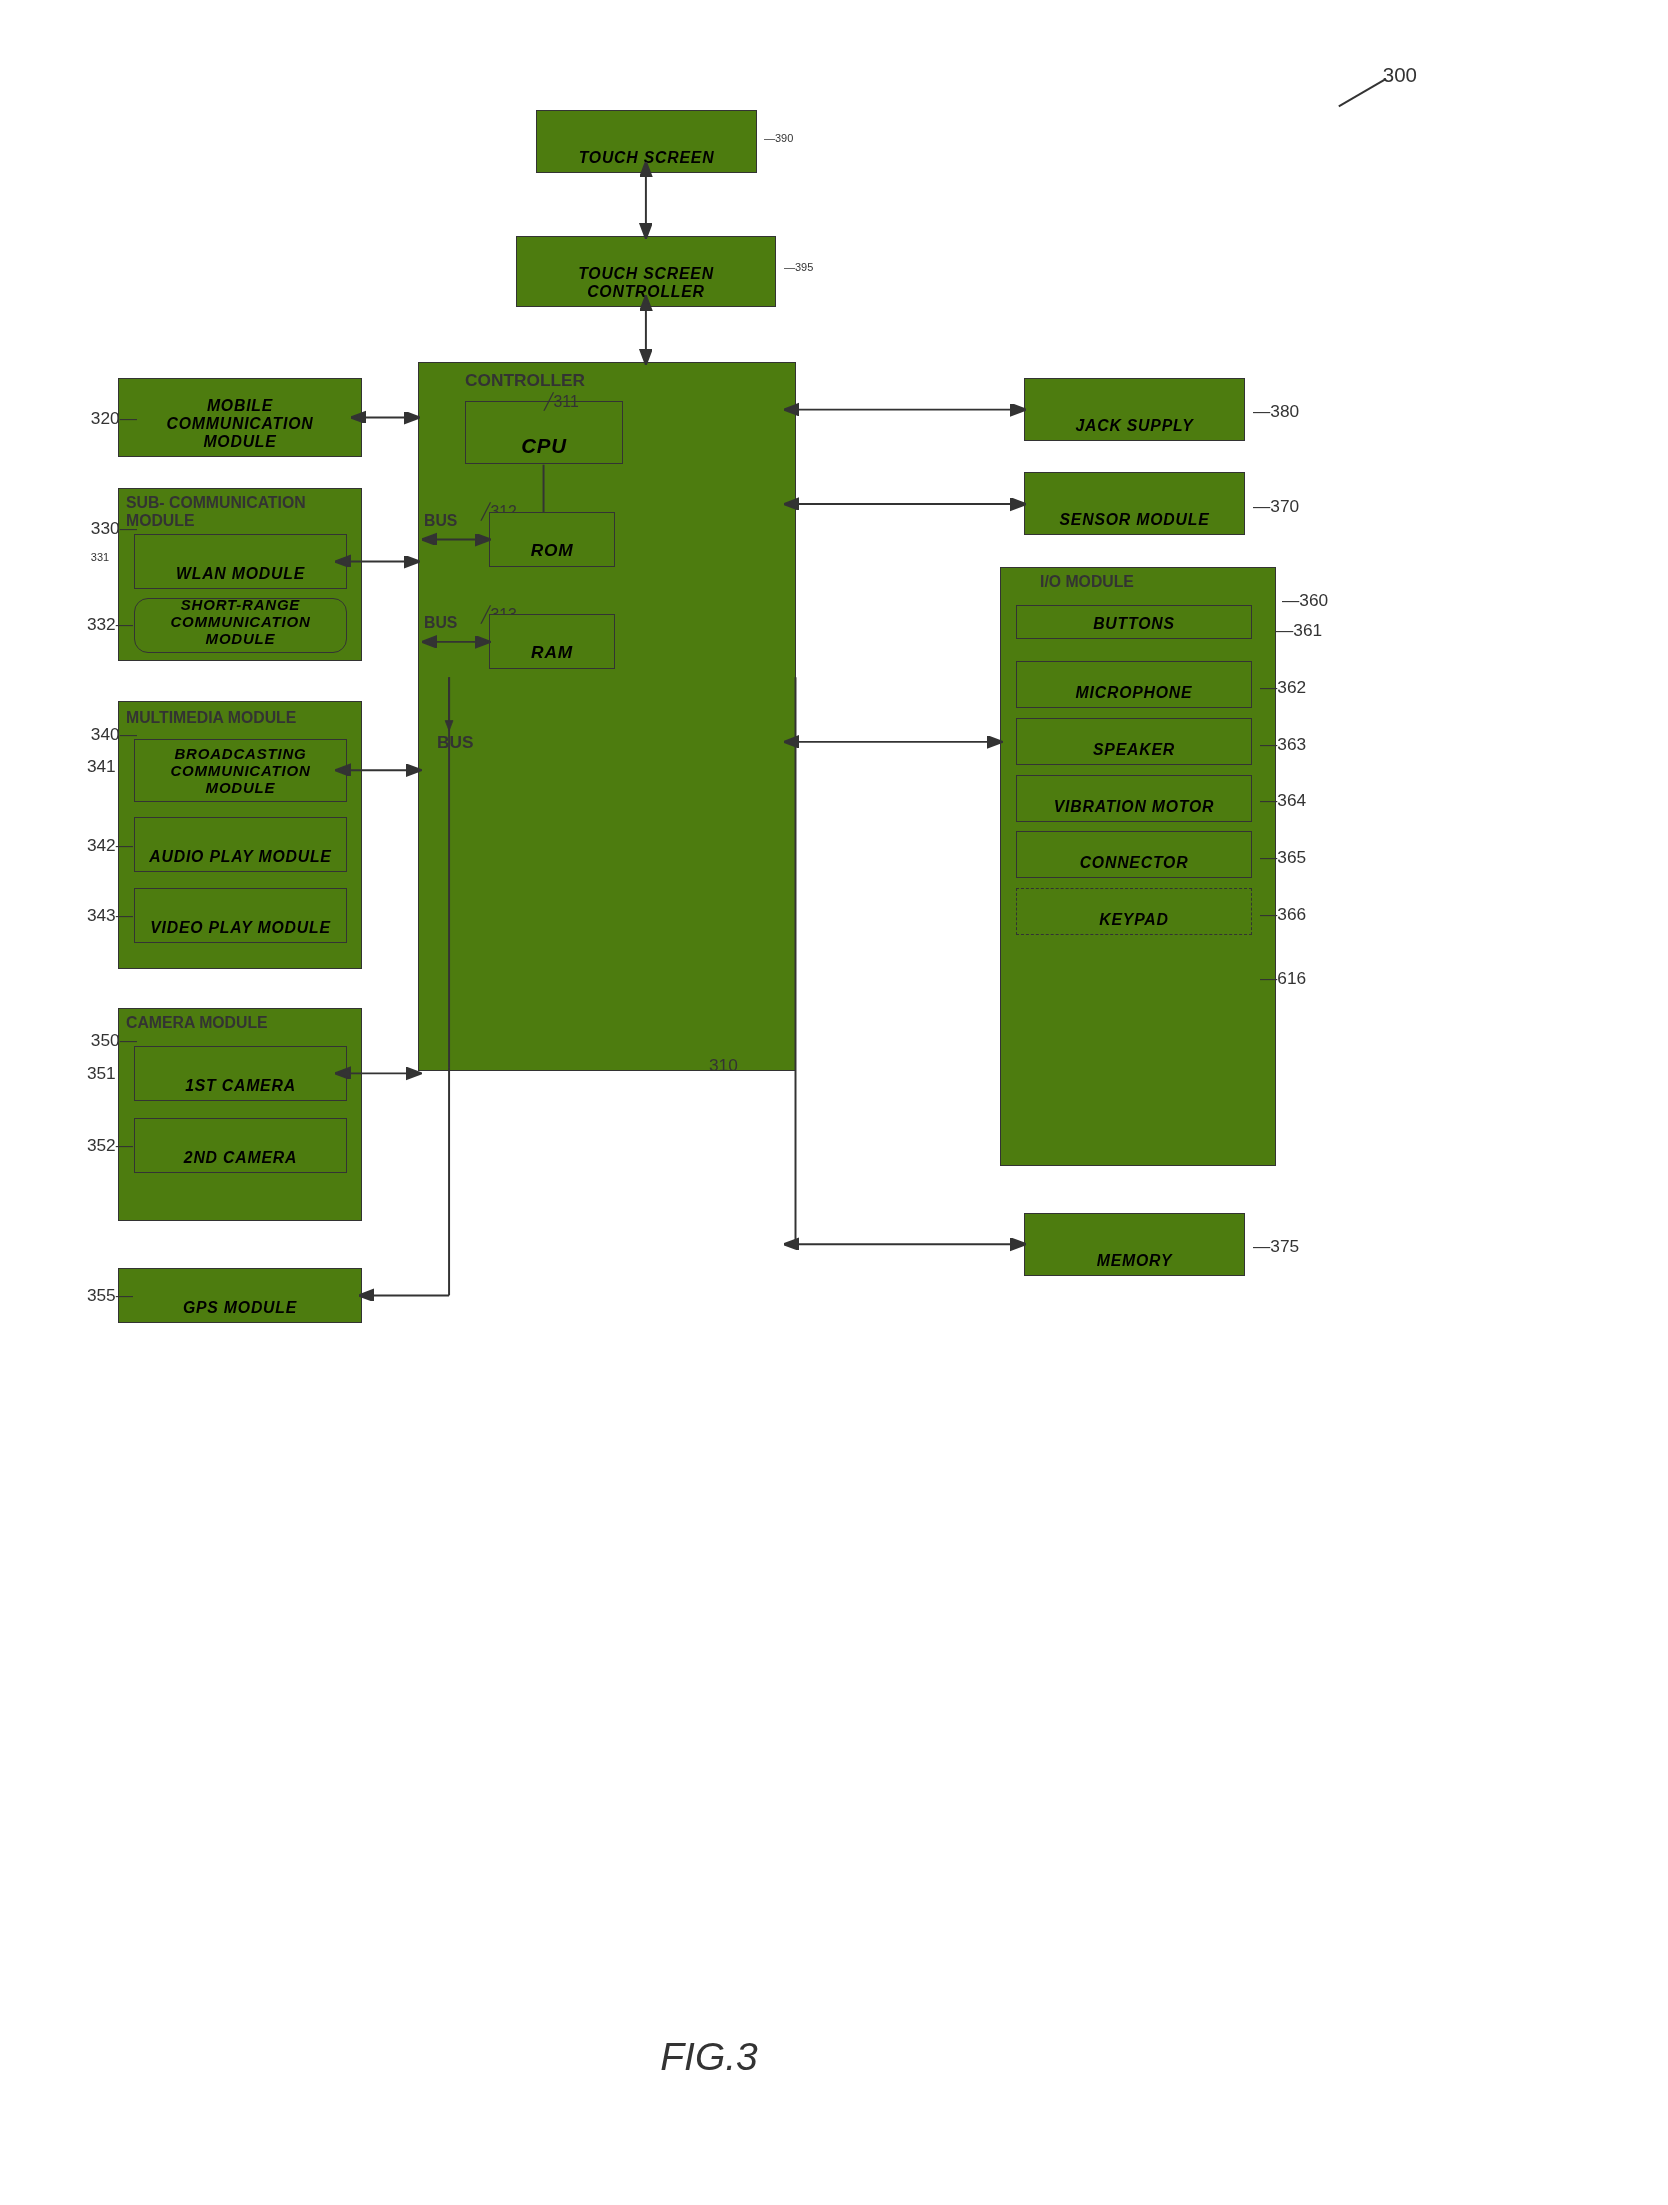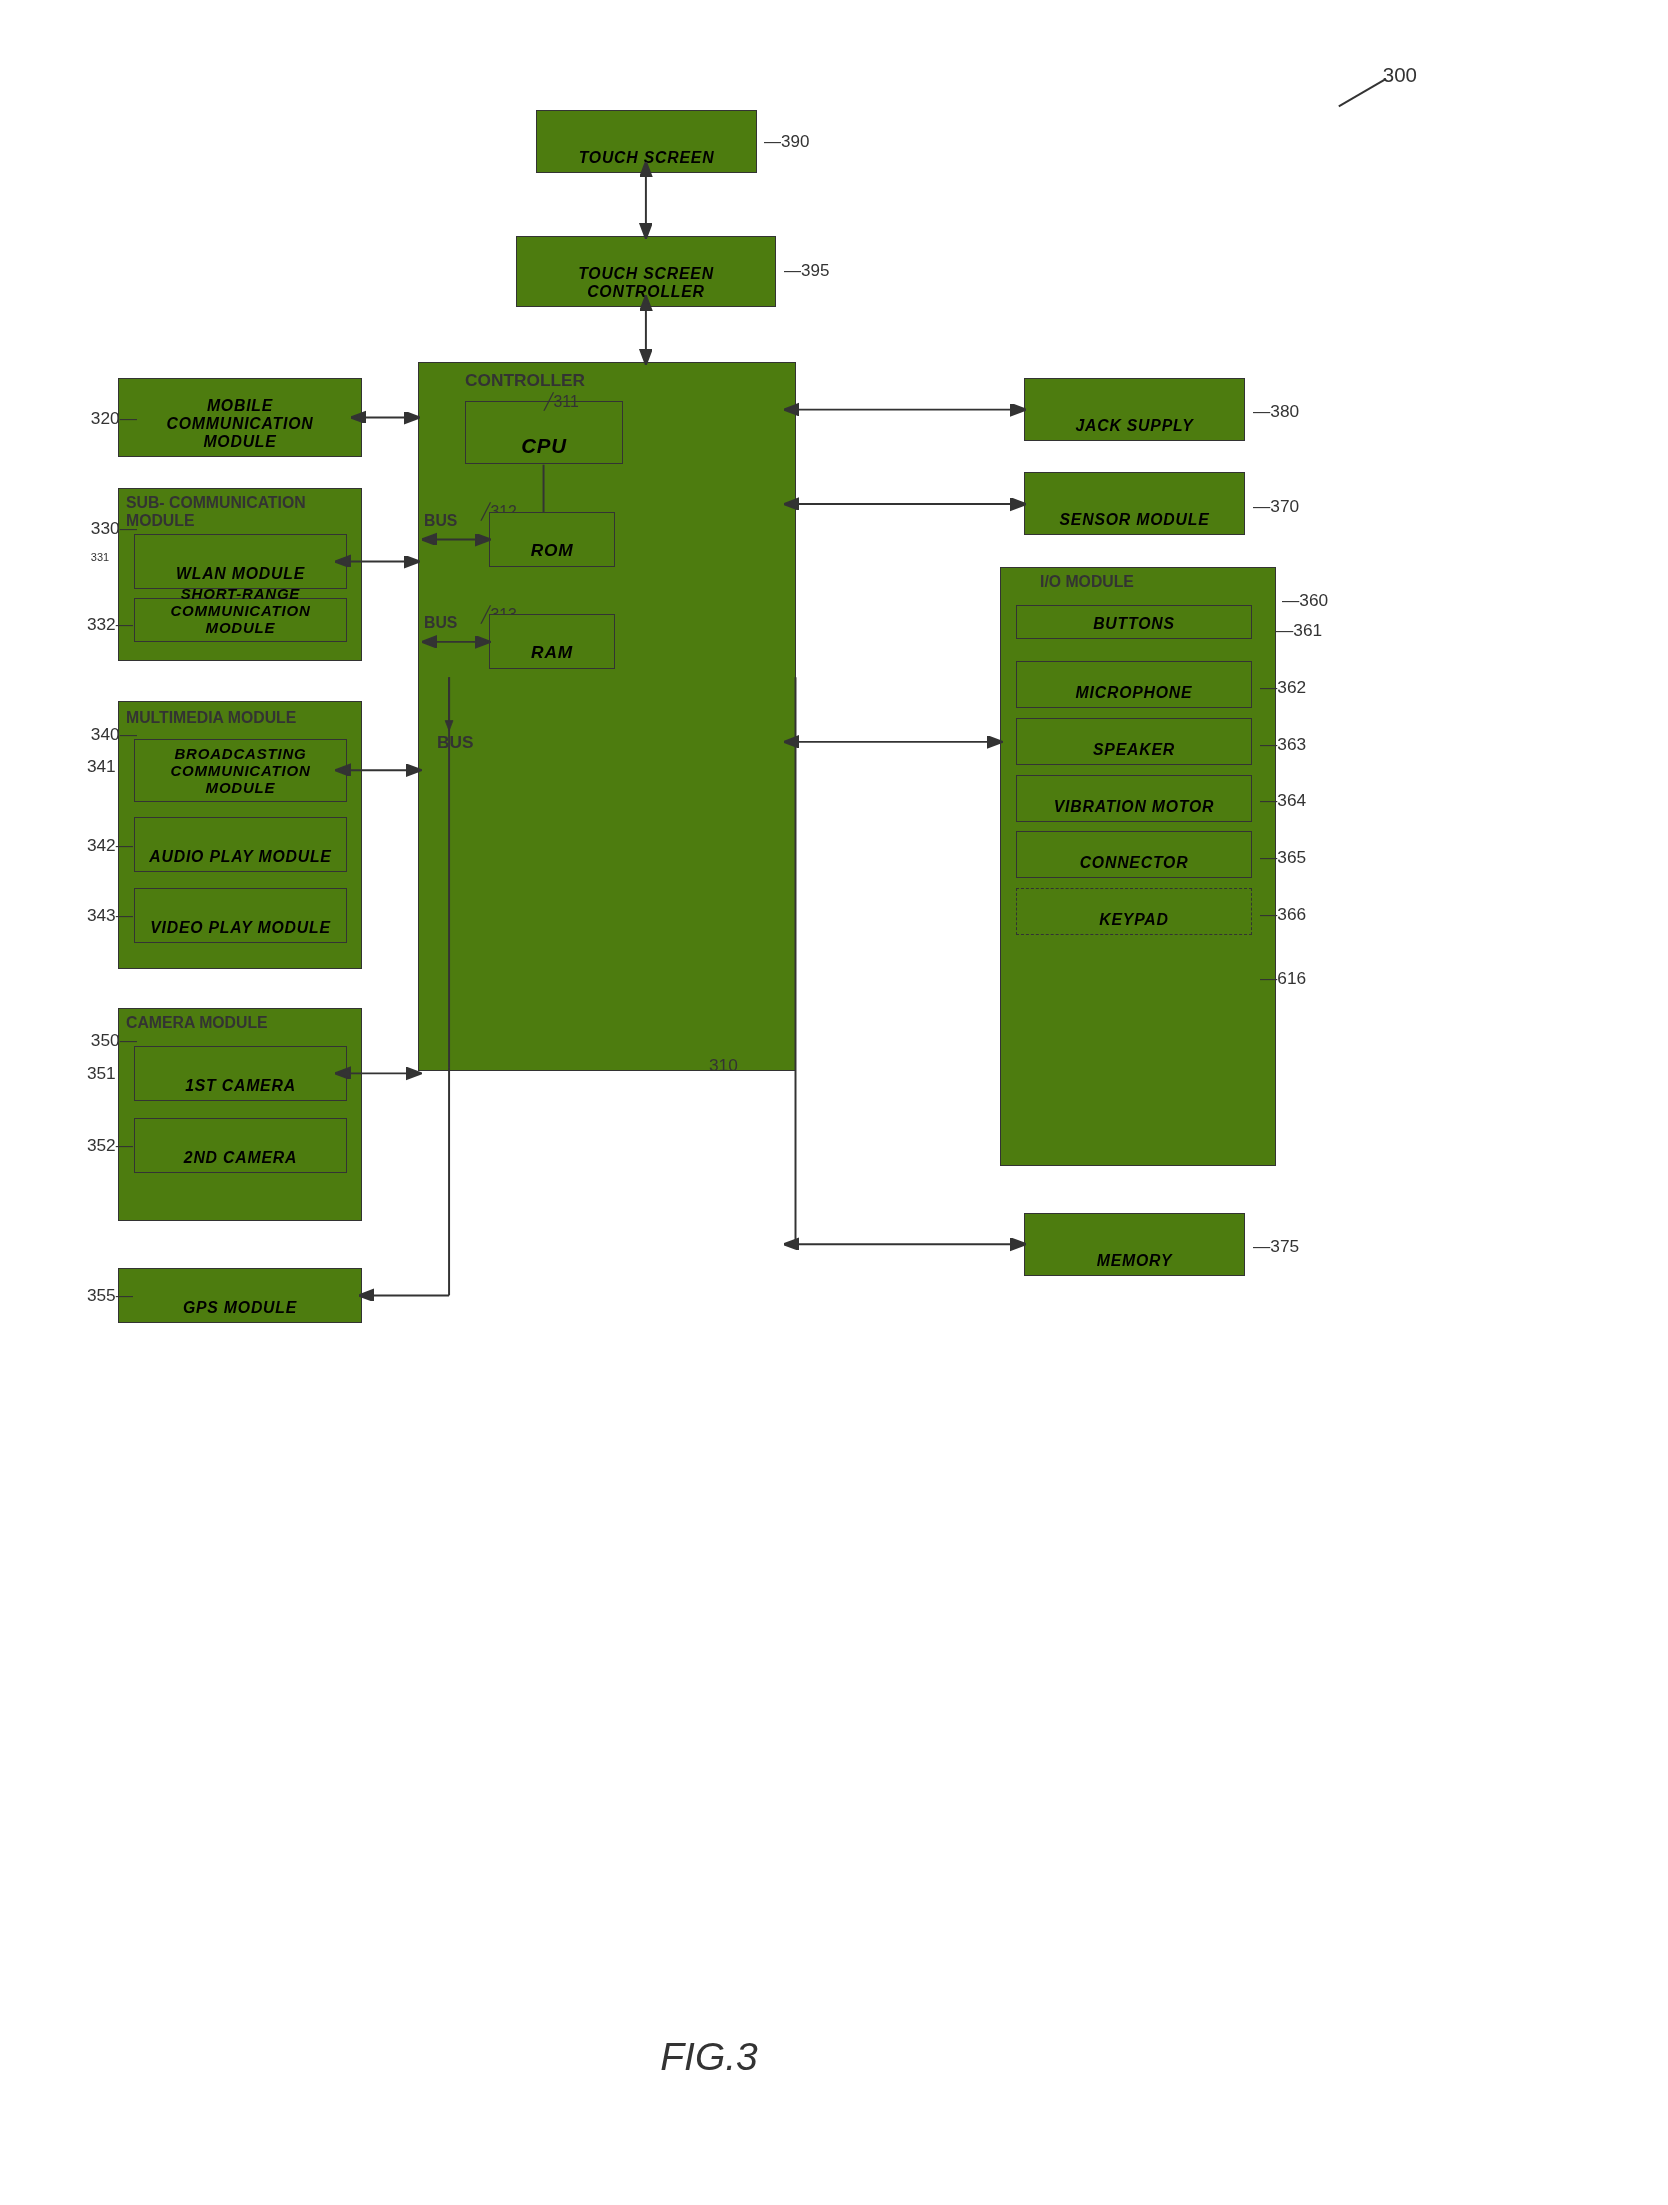--- a/index.html
+++ b/index.html
@@ -33,21 +33,21 @@
       font-style: italic;
     }
     .box.dashed {
       border-style: dashed;
     }
     .box.outer {
       border: 1.6px solid #333;
     }
     .label {
       position: absolute;
-      font-size: 17px;
+      font-size: 11px;
       font-weight: normal;
       color: #333;
     }
     .fig-label {
       position: absolute;
       font-size: 41px;
       font-weight: normal;
       font-style: italic;
       bottom: 23.6px;
       left: 50%;
@@ -121,21 +121,21 @@
   <div class="box outer" style="left:39px; top:441px; width:244px; height:173px; font-size:15.8px;">
   </div>
   <div class="label" style="left:47px; top:447px; font-size:15.8px; font-weight:bold;">SUB- COMMUNICATION<br>MODULE</div>
   <div class="label" style="left:11.8px; top:471px; font-size:17.3px;">330—</div>
 
   <div class="box" style="left:55px; top:487px; width:213px; height:55px; font-size:15.8px;">
     <span>WLAN MODULE</span>
   </div>
   <div class="label" style="left:11.8px; top:504px; font-size:11px;">331</div>
 
-  <div class="box" style="left:55px; top:551px; width:213px; height:44px; font-size:15px;">
+  <div class="box" style="left:55px; top:551px; width:213px; height:55px; font-size:15px;border-radius:14px;">
     <span>SHORT-RANGE<br>COMMUNICATION<br>MODULE</span>
   </div>
   <div class="label" style="left:7.9px; top:567px; font-size:17.3px;">332—</div>
 
   <div class="box outer" style="left:39px; top:654px; width:244px; height:268px; font-size:15.8px;">
   </div>
   <div class="label" style="left:47px; top:662px; font-size:15.8px; font-weight:bold;">MULTIMEDIA MODULE</div>
   <div class="label" style="left:11.8px; top:677px; font-size:17.3px;text-align:right;">340—</div>
 
   <div class="box" style="left:55px; top:692px; width:213px; height:63px; font-size:15px;">

